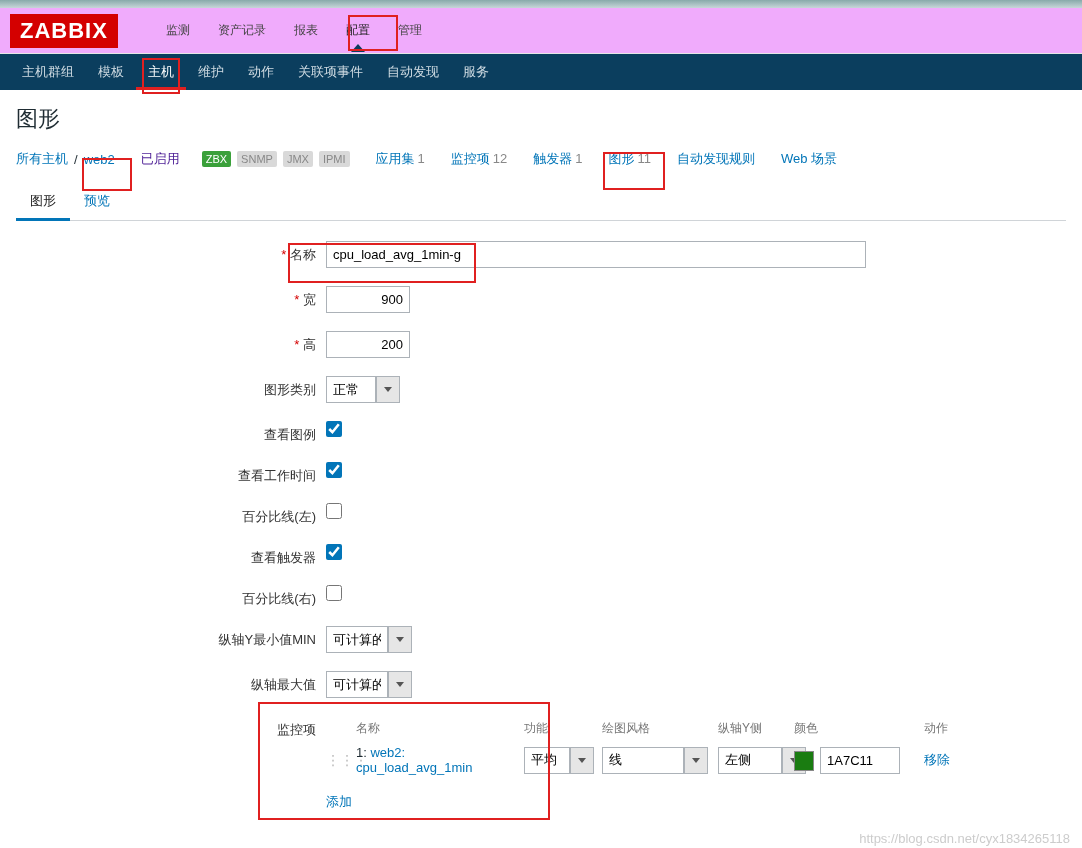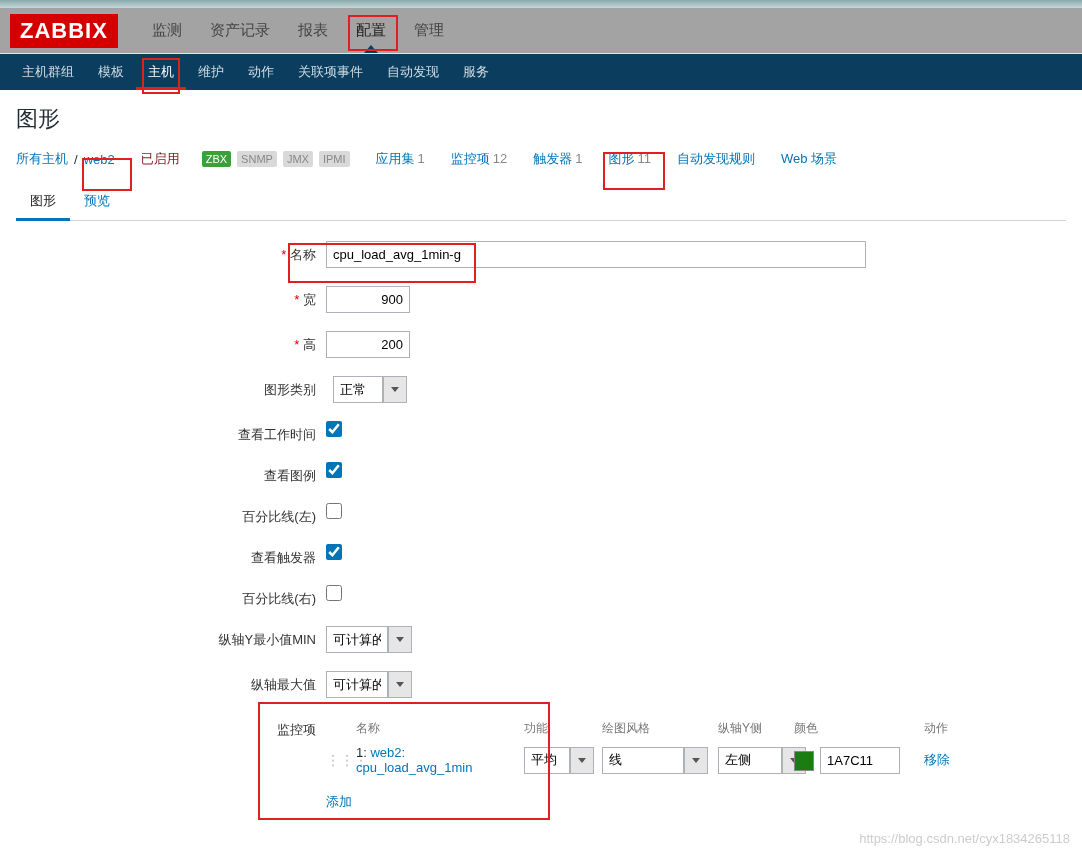--- a/index.html
+++ b/index.html
@@ -1,36 +1,36 @@
 <!DOCTYPE html>
 <html><head>
 <meta charset="utf-8">
 <style>
 * { box-sizing: border-box; margin: 0; padding: 0; }
 body { font-family: Arial, "Microsoft YaHei", sans-serif; font-size: 13px; color: #1f2c33; background: #fff; width: 1082px; }
 .topbar { height: 8px; background: linear-gradient(#8aa, #c7d6d9); }
-.header { display: flex; align-items: center; padding: 0 8px 0 10px; height: 46px; background: #a3a3a3; border-bottom: 1px solid #e6e6e6; }
+.header { display: flex; align-items: center; padding: 0 8px 0 10px; height: 46px; background: #f0abfc; border-bottom: 1px solid #e6e6e6; gap: 14px; }
 .logo { background: #d40000; color: #fff; font-weight: bold; font-size: 22px; padding: 4px 10px; letter-spacing: 1px; margin-right: 20px; }
 .topnav { display: flex; }
-.topnav a { padding: 12px 14px; text-decoration: none; color: #444; font-size: 15px; position: relative; font-family: Liberation Serif, serif; }
+.topnav a { padding: 12px 14px; text-decoration: none; color: #444; font-size: 12px; position: relative; font-family: Liberation Serif, serif; }
 .topnav a.active { color: #222; }
 .topnav a.active::after { content:""; position:absolute; left:50%; bottom:-1px; transform:translateX(-50%); border-left:7px solid transparent; border-right:7px solid transparent; border-bottom:8px solid #0b3e5e; }
 .hl { position: absolute; border: 2px solid #e02020; pointer-events:none; }
 .subnav { background: #0b3e5e; display: flex; padding: 0 10px; height: 36px; align-items: center; }
 .subnav a { color: #d0dce3; text-decoration: none; padding: 9px 12px; font-size: 13px; }
 .subnav a.active { color: #fff; border-bottom: 3px solid #e02020; padding-bottom: 6px; }
 .page { padding: 14px 16px; }
 h1 { font-size: 22px; font-weight: normal; margin-bottom: 16px; }
 .crumbs { display: flex; align-items: center; gap: 6px; flex-wrap: wrap; font-size: 13px; }
 .crumbs a { color: #0275b8; text-decoration: none; }
 .badge { display: inline-block; font-size: 11px; padding: 2px 4px; border-radius: 2px; }
 .zbx { background:#3aa03a; color:#fff }
 .snmp,.jmx,.ipmi { background:#d9d9d9; color:#888 }
 .count { color: #888; margin-left: 3px; }
-.green { color: #7f1d1d; }
+.green { color: #4c1d95; }
 .tabs { margin-top: 16px; border-bottom: 1px solid #d0d4d8; display: flex; }
 .tabs a { padding: 8px 14px; text-decoration: none; color: #0275b8; font-size: 13px; }
 .tabs a.active { color: #222; border-bottom: 3px solid #0275b8; margin-bottom: -1px; }
 .form { margin-top: 20px; }
 .row { display: flex; align-items: flex-start; margin-bottom: 18px; }
 .lbl { width: 310px; text-align: right; padding-right: 10px; padding-top: 5px; color: #333; }
 .req::before { content:"* "; color:#d40000 }
 .ctrl input[type=text] { border: 1px solid #acb2b8; padding: 5px 6px; font-size: 13px; }
 .ctrl input.wide { width: 540px; }
 .ctrl input.num { width: 84px; text-align: right; }
@@ -128,33 +128,33 @@
     </div>
 
     <div class="row">
       <div class="lbl req">高</div>
       <div class="ctrl"><input class="num" type="text" value="200" style=""></div>
     </div>
 
     <div class="row">
       <div class="lbl">图形类别</div>
       <div class="ctrl sel-wrap">
-        <input type="text" style="width: 50px; margin-left: 7px;" value="正常">
+        <input type="text" style="width: 50px;" value="正常">
         <span class="sel-btn">
             <span class="chevron"></span>
           </span>
       </div>
     </div>
 
     <div class="row">
+        <div class="lbl">查看图例</div>
+        <div class="ctrl"><input type="checkbox" checked="" style=""></div>
+      </div>
+    <div class="row">
         <div class="lbl">查看工作时间</div>
-        <div class="ctrl"><input type="checkbox" checked="" style=""></div>
-      </div>
-    <div class="row">
-        <div class="lbl">查看图例</div>
         <div class="ctrl"><input type="checkbox" checked="" style=""></div>
       </div>
     <div class="row">
         <div class="lbl">百分比线(左)</div>
         <div class="ctrl"><input type="checkbox" style=""></div>
       </div>
     <div class="row">
         <div class="lbl">查看触发器</div>
         <div class="ctrl"><input type="checkbox" checked="" style=""></div>
       </div>

